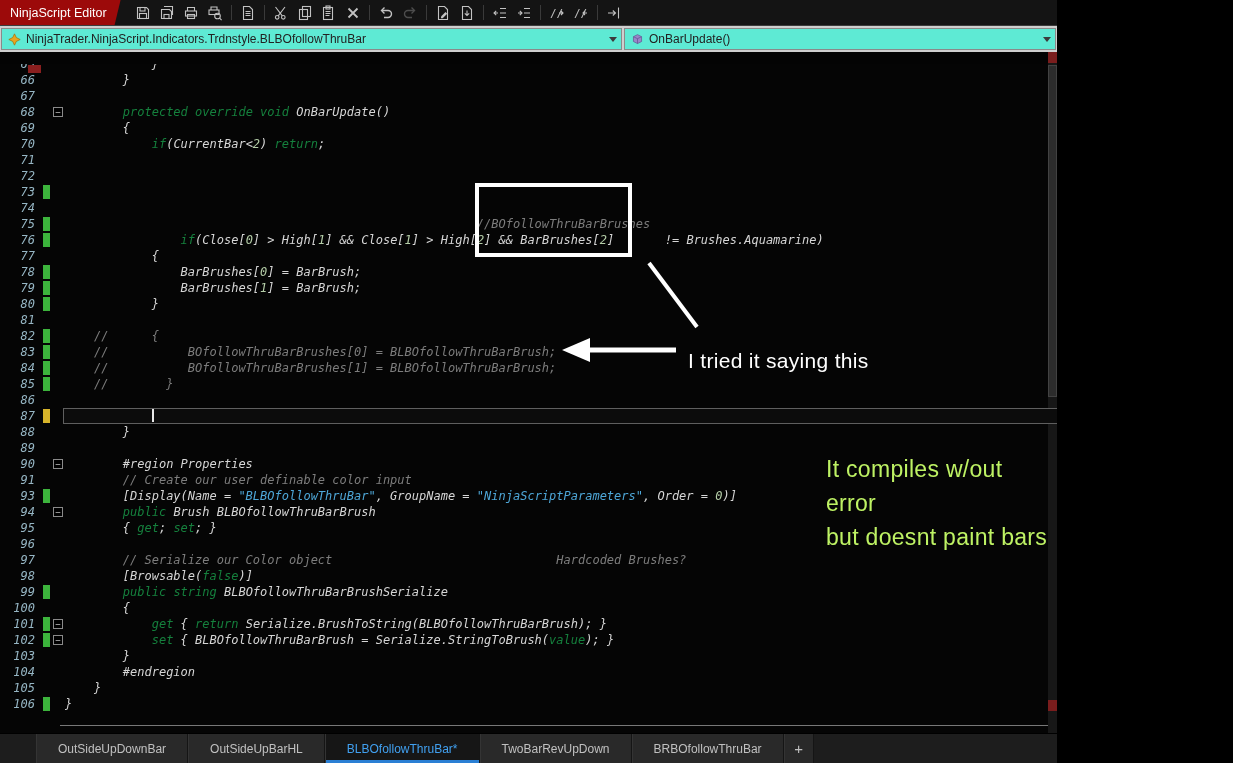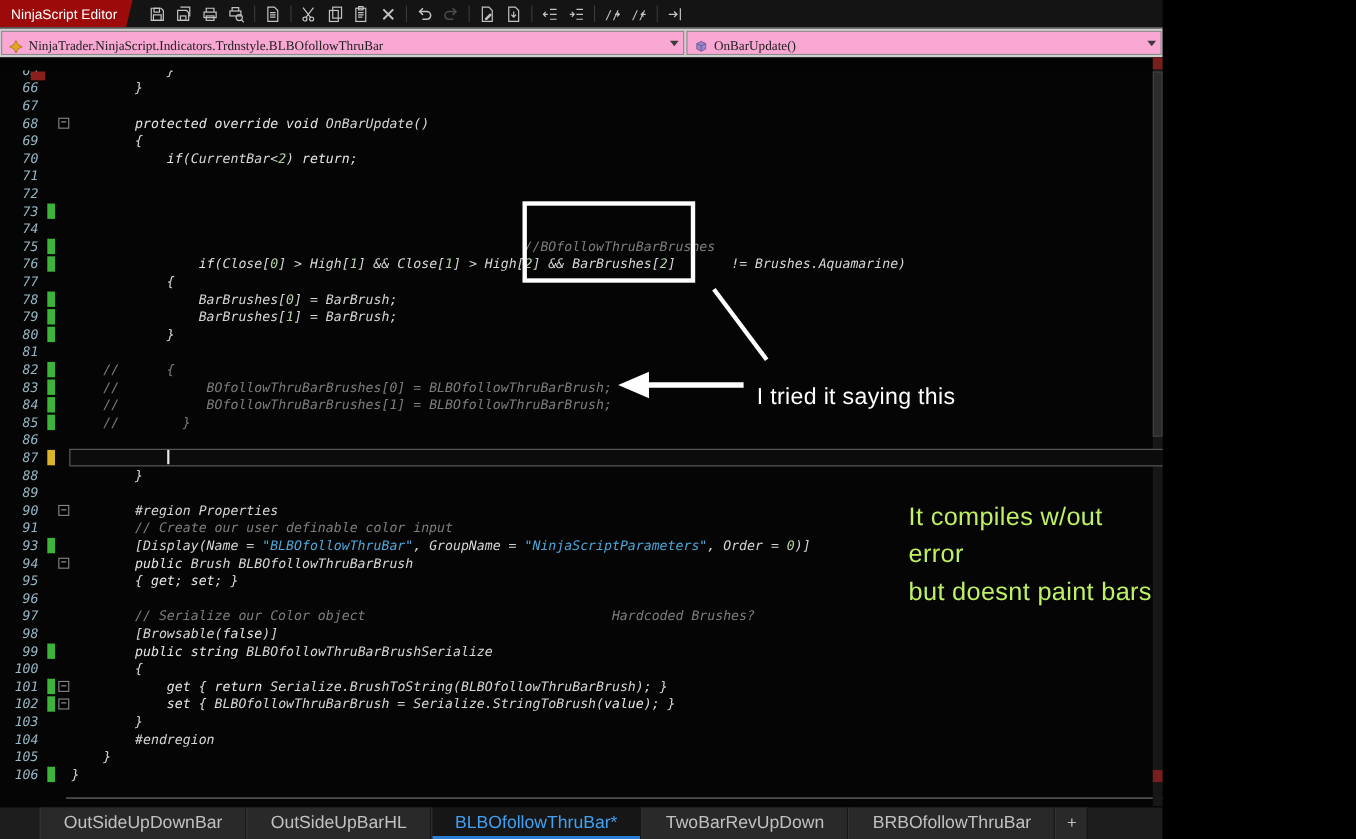--- a/index.html
+++ b/index.html
@@ -15,22 +15,22 @@
                  clip-path:polygon(0 0,100% 0,calc(100% - 6px) 100%,0 100%); }
   .tb-icons { display:flex; align-items:center; margin-left:10px; }
   .tb-icon { width:24px; height:21px; color:#c2c2c2; display:flex; align-items:center; justify-content:center; }
   .tb-icon svg { width:16px; height:16px; stroke-width:1.1; }
   .tb-icon.disabled { color:#4d4d4d; }
   .tb-sep { width:1px; height:15px; background:#3a3a3a; margin:0 4px; }
 
   
   .navbar { position:absolute; top:25px; left:0; right:0; height:27px; background:#cfcfcf;
             display:flex; border-top:1px solid #3c3c3c; }
-  .combo { display:flex; align-items:flex-end; background:#f9a8d4; border:1px solid #8a8a8a;
-           margin:2px 1px; font-size:12px; color:#222; overflow:hidden; white-space:nowrap;font-family:Liberation Serif, serif; }
+  .combo { display:flex; align-items:center; background:#5eead4; border:1px solid #8a8a8a;
+           margin:2px 1px; font-size:12px; color:#222; overflow:hidden; white-space:nowrap; }
   .combo-left { width:621px; }
   .combo-right { flex:1; }
   .ci { margin:0 5px 0 6px; display:flex; flex:none; }
   .ci svg { width:13px; height:13px; }
   .combo-arrow { margin-left:auto; width:17px; height:100%; display:flex; align-items:center; justify-content:center; flex:none; }
   .combo-arrow::after { content:""; border-left:4px solid transparent; border-right:4px solid transparent; border-top:5px solid #3c3c3c; }
 
   
   .editor { position:absolute; top:64px; left:0; width:1233px; height:681px; background:#050505; overflow:hidden;font-style:italic; }
   .lines { margin-top:-8px; }
@@ -38,38 +38,38 @@
           font-family:"DejaVu Sans Mono", monospace; font-size:12px; }
   .ln { width:40px; text-align:right; padding-right:5px; color:#96b6c4; flex:none; }
   .mk { width:12px; flex:none; position:relative; }
   .mk i { position:absolute; left:3px; top:1px; width:7px; height:14px; display:block; }
   .mk-g i { background:#3cb43c; }
   .mk-y i { background:#d7b42a; }
   .fd { width:13px; flex:none; position:relative; }
   .fbox { position:absolute; left:1px; top:3px; width:10px; height:10px; border:1px solid #8a8a8a;
           color:#c0c0c0; font-size:9px; line-height:8px; text-align:center; background:#000; }
   .cd { white-space:pre; flex:1; color:#d6d6d6; position:relative; z-index:2; overflow:hidden; }
-  .s-p { color:#d6d6d6; } .s-k { color:#e5e5e5; } .s-c { color:#7d7d7d; }
+  .s-p { color:#d6d6d6; } .s-k { color:#15803d; } .s-c { color:#7d7d7d; }
   .s-s { color:#4ea7d8; } .s-n { color:#b5cea8; }
   .curbox { position:absolute; left:63px; right:10px; top:0; height:16px; border:1px solid #5f5f5f;
             background:#0c0c0c; z-index:1; }
   .caret { position:absolute; top:1px; width:2px; height:13px; background:#e8e8e8; z-index:3; }
   .clipmark { position:absolute; left:28px; top:1px; width:13px; height:8px; background:#8a1f1f; }
   .hline { position:absolute; left:60px; right:11px; top:661px; height:1px; background:#787878; }
 
   
   .vscroll { position:absolute; right:0; top:52px; width:9px; height:681px; background:#171717; }
   .vs-up   { position:absolute; top:0; height:11px; left:0; right:0; background:#7a1d1d; }
   .vs-thumb{ position:absolute; top:13px; height:332px; left:0; right:0; background:#2c2c2c; border:1px solid #424242; }
   .vs-down { position:absolute; top:648px; height:11px; left:0; right:0; background:#7a1d1d; }
 
   
   .tabbar { position:absolute; left:0; right:0; top:733px; height:30px; background:#1d1d1d;
             display:flex; align-items:stretch; padding-left:36px; border-top:1px solid #000; }
-  .tab { display:flex; align-items:center; padding:0 21px; font-size:16px; color:#c0c0c0;
+  .tab { display:flex; align-items:center; padding:0 21px; font-size:12px; color:#c0c0c0;
          background:#292929; border-right:1px solid #151515; border-left:1px solid #343434; white-space:nowrap; }
   .tab.active { color:#41a0f0; background:#161616; box-shadow:inset 0 -3px 0 #2a7fd4; }
   .tab-plus { display:flex; align-items:center; justify-content:center; width:30px; font-size:15px;
               color:#c0c0c0; background:#292929; border-right:1px solid #151515; border-left:1px solid #343434; }
 
   
   .overlay { position:absolute; inset:0; pointer-events:none; z-index:50; }
   .a-box { position:absolute; left:475px; top:183px; width:157px; height:74px; border:4px solid #fff; }
   .a-svg { position:absolute; inset:0; width:100%; height:100%; }
   .a-label1 { position:absolute; left:688px; top:333px; color:#fff; font-size:21px; letter-spacing:0.3px;margin-top:16px; }

